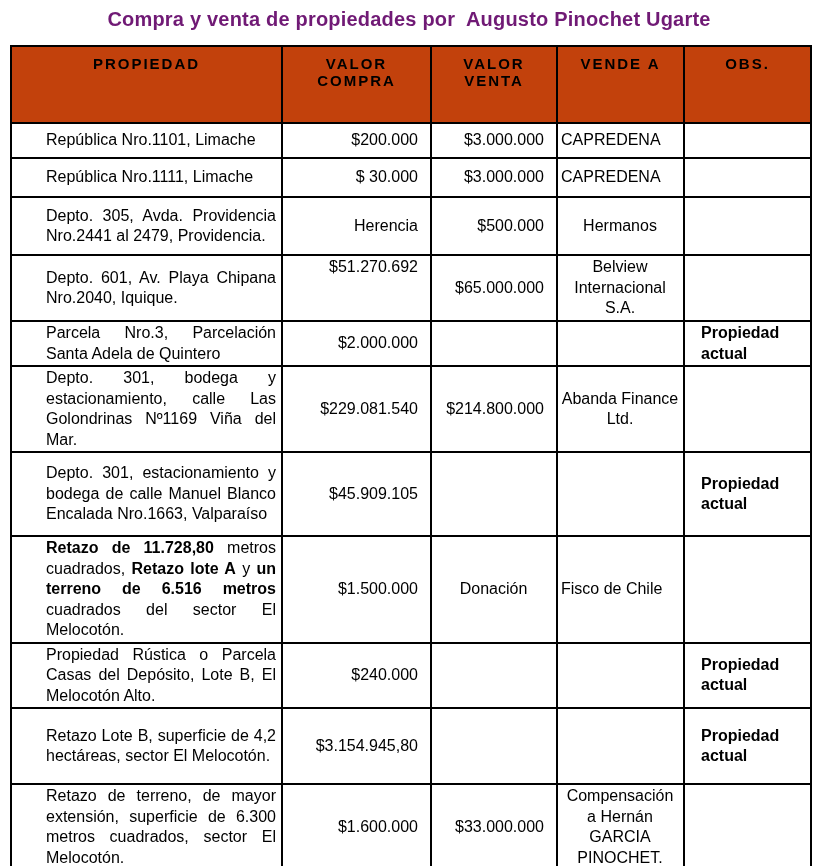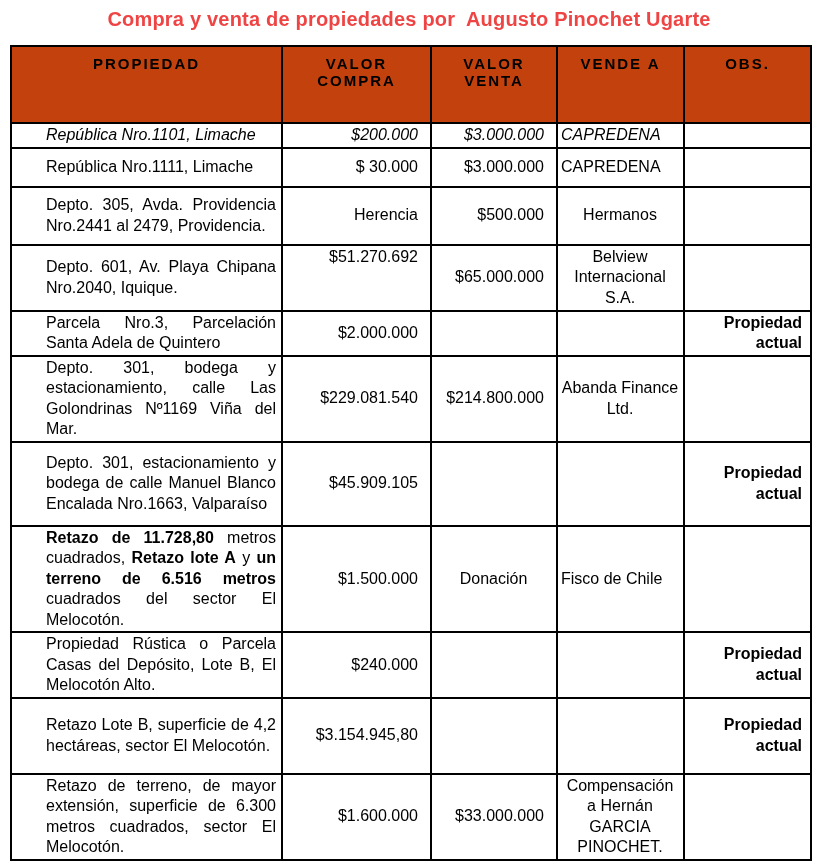--- a/index.html
+++ b/index.html
@@ -4,21 +4,21 @@
 <style>
   html,body { margin:0; padding:0; background:#ffffff; }
   .page {
     width: 818px; height: 866px; background: #ffffff; position: relative;
     font-family: "Liberation Sans", sans-serif; color:#000; overflow:hidden;
     box-sizing:border-box;
   }
   .title {
     margin: 0; padding-top: 8px; text-align: center;
     font-size: 20px; font-weight: bold; letter-spacing: 0.2px;
-    white-space: pre-wrap; color:#ef4444;
+    white-space: pre-wrap; color:#701a75;
   }
   table.props {
     border-collapse: collapse; table-layout: fixed;
     margin: 14px 0 0 10px; width: 800px;
     border: 2px solid #000;
   }
   col.c-propiedad { width: 271px; }
   col.c-compra    { width: 149px; }
   col.c-venta     { width: 126px; }
   col.c-vende     { width: 127px; }
@@ -31,26 +31,26 @@
     padding: 8px 2px 2px 2px;
   }
   td {
     font-size: 16px; line-height: 20.5px; vertical-align: middle;
     padding: 1px 4px; overflow: hidden;
   }
   td.cell-propiedad {
     text-align: justify; text-justify: inter-word;
     padding-left: 34px; padding-right: 5px;
   }
-  td.cell-obs { font-weight: bold; text-align: right; padding: 1px 8px; }
+  td.cell-obs { font-weight: bold; text-align: left; padding: 1px 16px; }
   td.align-right  { text-align: right;  padding-right: 12px; }
   td.align-center { text-align: center; padding-left: 2px; padding-right: 3px; }
   td.align-left   { text-align: left;   padding-left: 3px; padding-right: 2px; }
   
-  tbody tr:nth-child(1)  { height: 24px; font-style: italic; }
+  tbody tr:nth-child(1)  { height: 35px; }
   tbody tr:nth-child(2)  { height: 39px; }
   tbody tr:nth-child(3)  { height: 58px; }
   tbody tr:nth-child(4)  { height: 66px; }
   tbody tr:nth-child(5)  { height: 42px; }
   tbody tr:nth-child(6)  { height: 84px; }
   tbody tr:nth-child(7)  { height: 84px; }
   tbody tr:nth-child(8)  { height: 104px; }
   tbody tr:nth-child(9)  { height: 60px; }
   tbody tr:nth-child(10) { height: 76px; }
   tbody tr:nth-child(11) { height: 86px; border-radius: 21px; }

